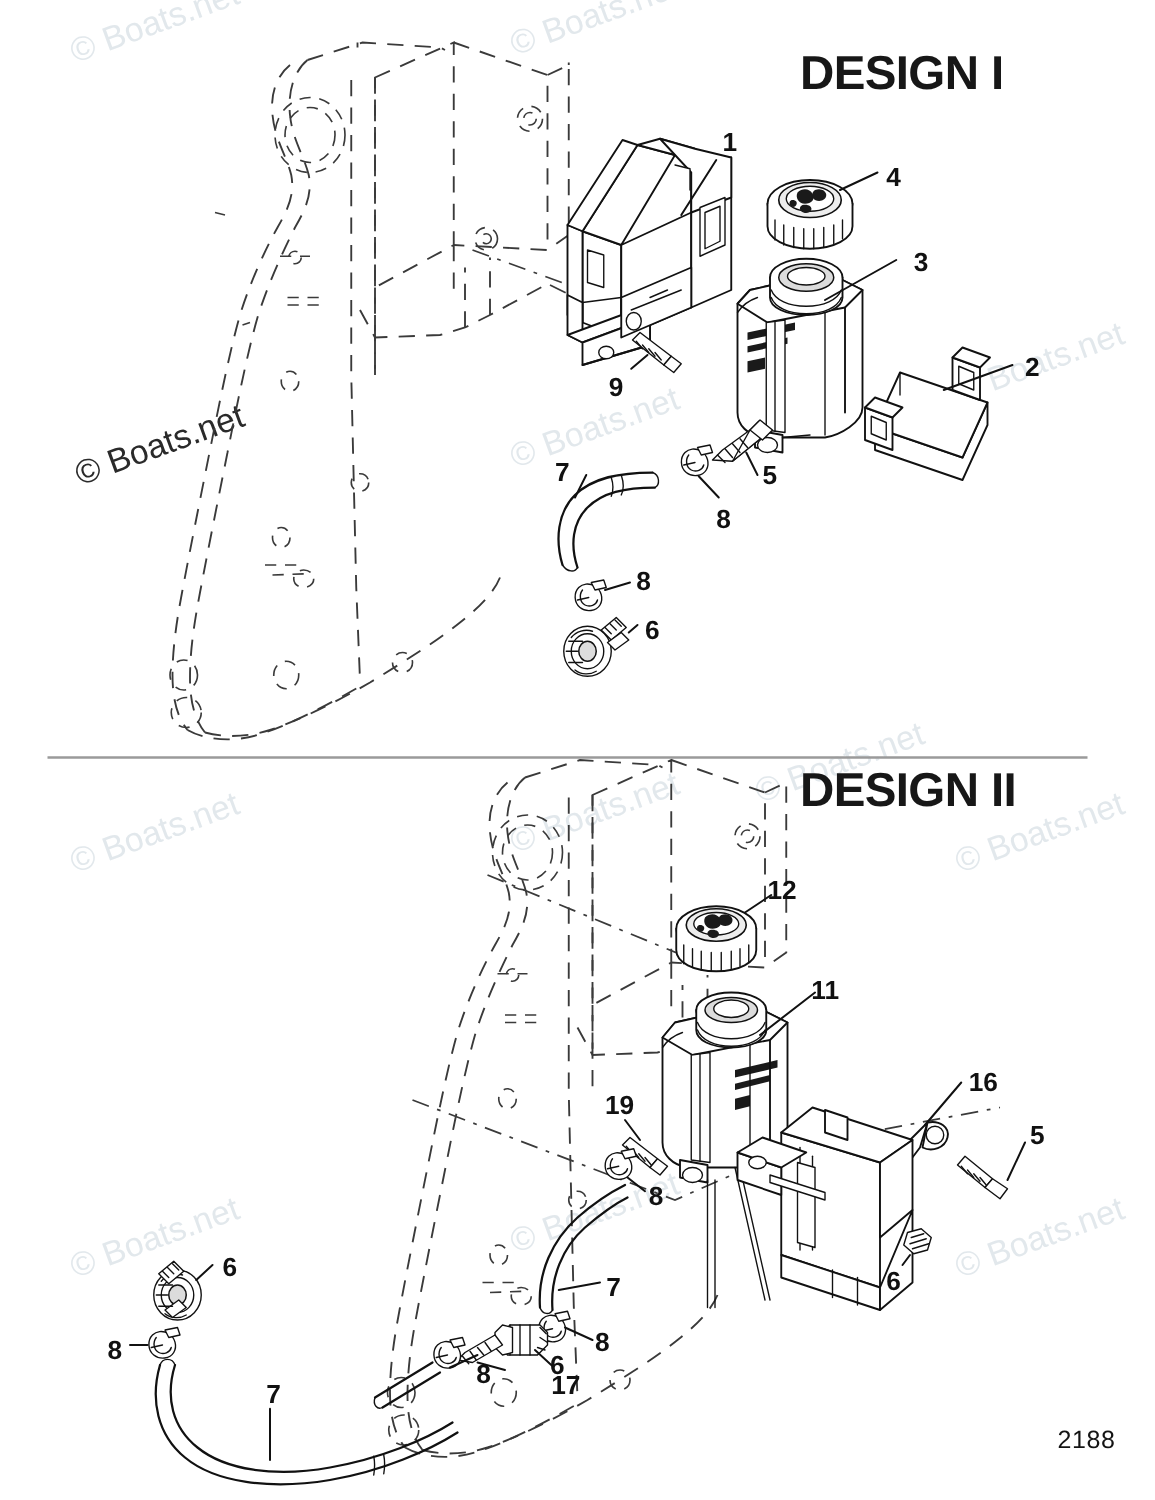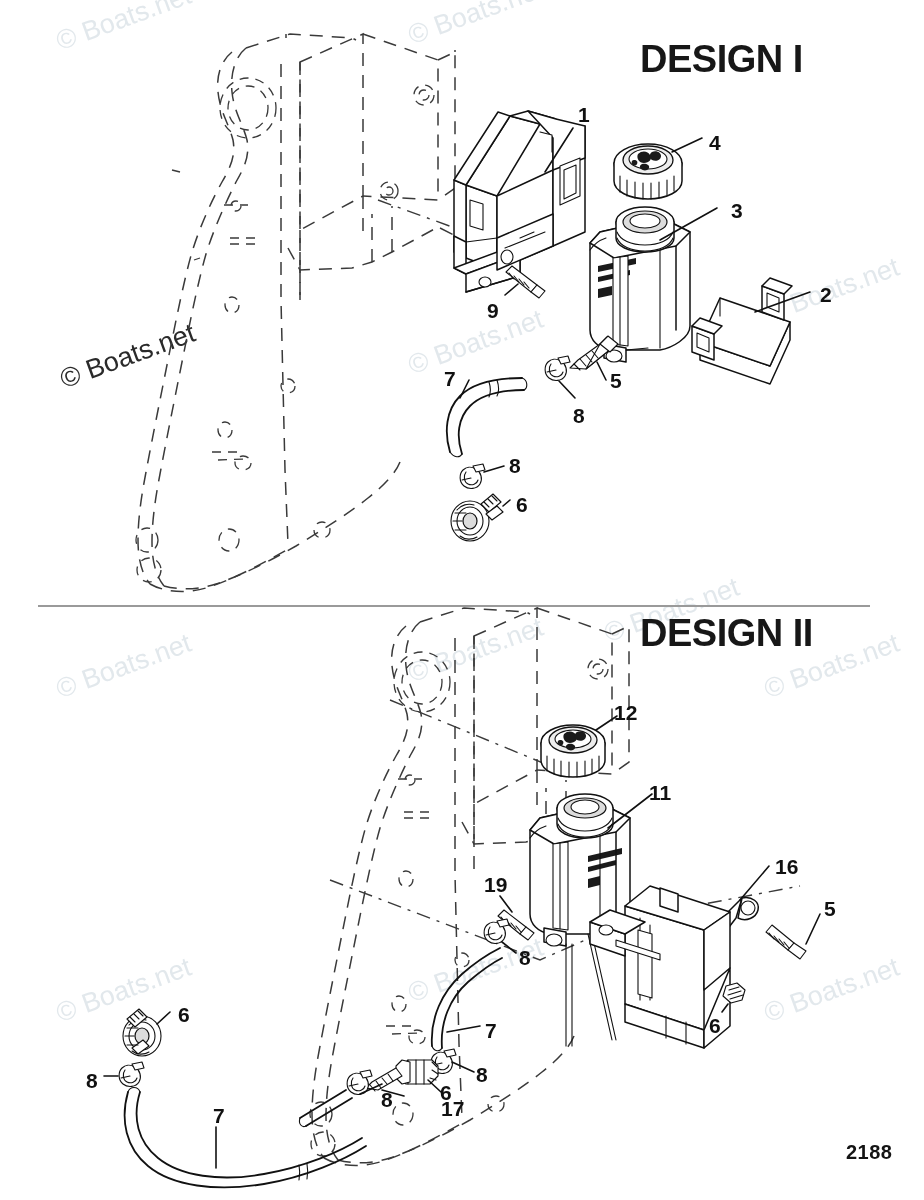--- a/index.html
+++ b/index.html
@@ -43,21 +43,21 @@
     font-family:"Liberation Sans", sans-serif;
     font-weight:700;
     font-size:21px;
     color:#111111;
     white-space:nowrap;
     line-height:1;
   }
   .figno{
     position:absolute;
     font-family:"Liberation Sans", sans-serif;
-    font-weight:700;
+    font-weight:400;
     font-size:20px;
     color:#141414;
     letter-spacing:0.5px;
   }
   .divider{
     position:absolute;
     height:0;
     border-top:2px solid #9a9a9a;
   }
 </style>

